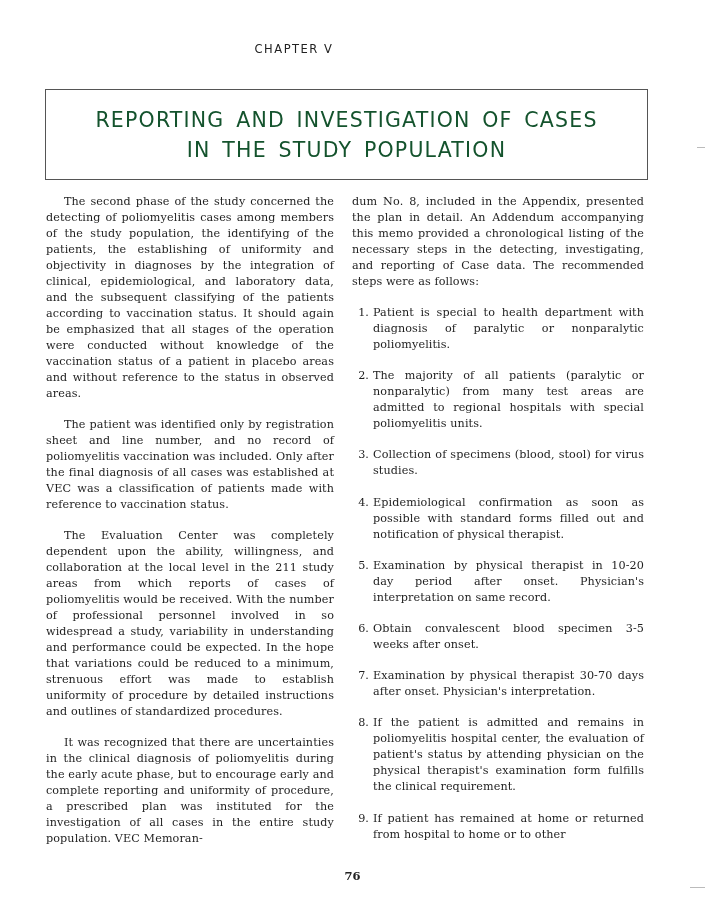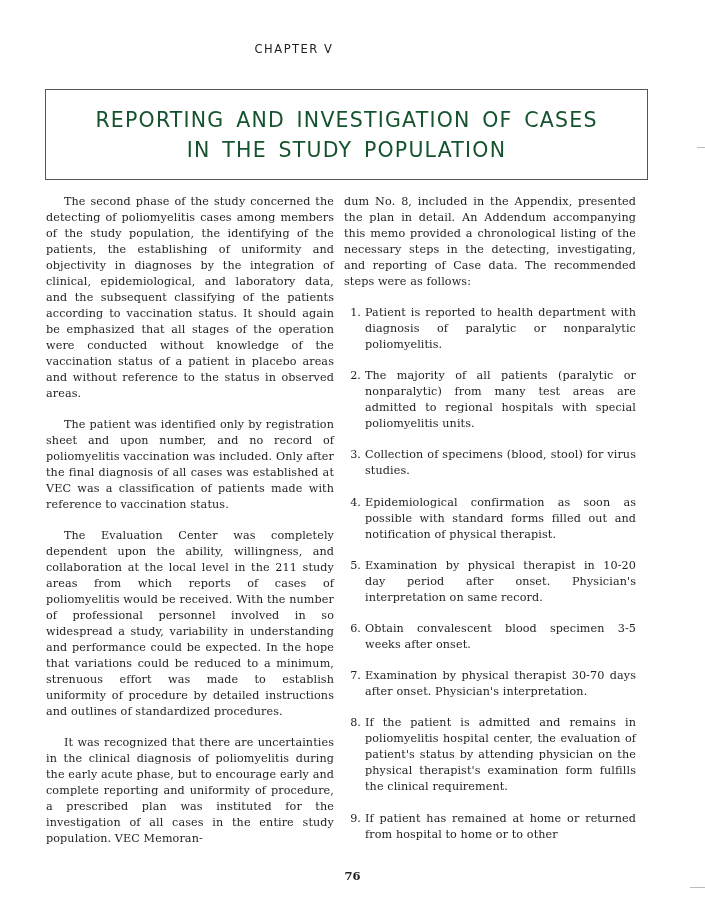--- a/index.html
+++ b/index.html
@@ -21,21 +21,21 @@
     .title-line {
       font-family: "DejaVu Sans", sans-serif; font-size: 20.5px; letter-spacing: 1.2px;
       color: #14532d; line-height: 30px; white-space: nowrap; word-spacing: 4px;
     }
     .col {
       position: absolute; top: 194px;
       font-size: 11.2px; line-height: 16px; text-align: justify;
       letter-spacing: 0.1px;
     }
     .col-left { left: 46px; width: 288px; }
-    .col-right { left: 344px; width: 292px; }
+    .col-right { left: 352px; width: 292px; }
     .para { margin: 0 0 15px 0; text-indent: 18px; }
     .para.noindent { text-indent: 0; }
     .steps { margin: 0; padding: 0; list-style: none; }
     .step { display: flex; margin: 0 0 15.2px 0; }
     .step-num { width: 17px; flex: 0 0 17px; text-align: right; padding-right: 4px; box-sizing: content-box; }
     .step-text { flex: 1; text-align: justify; }
     .page-number {
       position: absolute; top: 869px; left: 0; width: 705px; text-align: center;
       font-size: 11.5px; font-weight: bold; color: #222;
     }
@@ -46,31 +46,31 @@
 
 <div class="chapter">CHAPTER V</div>
 
 <div class="title-box">
   <div class="title-line">REPORTING AND INVESTIGATION OF CASES</div>
   <div class="title-line">IN THE STUDY POPULATION</div>
 </div>
 
 <div class="col col-left">
   <p class="para">The second phase of the study concerned the detecting of poliomyelitis cases among members of the study population, the identifying of the patients, the establishing of uniformity and objectivity in diagnoses by the integration of clinical, epidemiological, and laboratory data, and the subsequent classifying of the patients according to vaccination status. It should again be emphasized that all stages of the operation were conducted without knowledge of the vaccination status of a patient in placebo areas and without reference to the status in observed areas.</p>
-  <p class="para">The patient was identified only by registration sheet and upon number, and no record of poliomyelitis vaccination was included. Only after the final diagnosis of all cases was established at VEC was a classification of patients made with reference to vaccination status.</p>
+  <p class="para">The patient was identified only by registration sheet and line number, and no record of poliomyelitis vaccination was included. Only after the final diagnosis of all cases was established at VEC was a classification of patients made with reference to vaccination status.</p>
   <p class="para">The Evaluation Center was completely dependent upon the ability, willingness, and collaboration at the local level in the 211 study areas from which reports of cases of poliomyelitis would be received. With the number of professional personnel involved in so widespread a study, variability in understanding and performance could be expected. In the hope that variations could be reduced to a minimum, strenuous effort was made to establish uniformity of procedure by detailed instructions and outlines of standardized procedures.</p>
   <p class="para">It was recognized that there are uncertainties in the clinical diagnosis of poliomyelitis during the early acute phase, but to encourage early and complete reporting and uniformity of procedure, a prescribed plan was instituted for the investigation of all cases in the entire study population. VEC Memoran-</p>
 </div>
 
 <div class="col col-right">
   <p class="para noindent">dum No. 8, included in the Appendix, presented the plan in detail. An Addendum accompanying this memo provided a chronological listing of the necessary steps in the detecting, investigating, and reporting of Case data. The recommended steps were as follows:</p>
   <ol class="steps">
     <li class="step">
       <span class="step-num">1.</span>
-      <span class="step-text">Patient is reported to health department with diagnosis of paralytic or nonparalytic poliomyelitis.</span>
+      <span class="step-text">Patient is special to health department with diagnosis of paralytic or nonparalytic poliomyelitis.</span>
     </li>
     <li class="step">
       <span class="step-num">2.</span>
       <span class="step-text">The majority of all patients (paralytic or nonparalytic) from many test areas are admitted to regional hospitals with special poliomyelitis units.</span>
     </li>
     <li class="step">
       <span class="step-num">3.</span>
       <span class="step-text">Collection of specimens (blood, stool) for virus studies.</span>
     </li>
     <li class="step">

